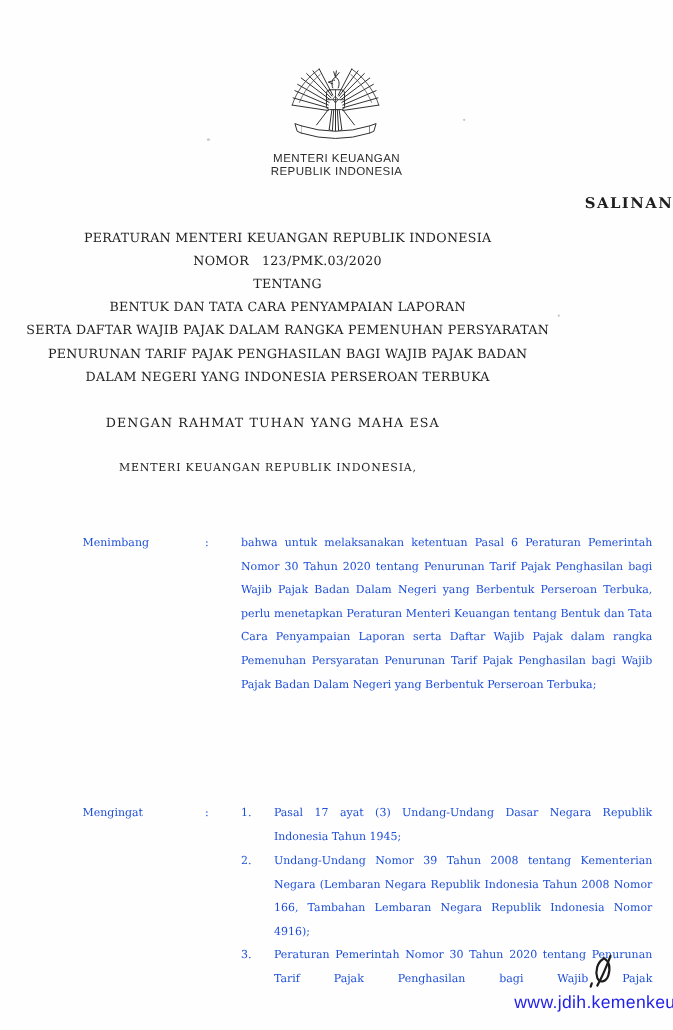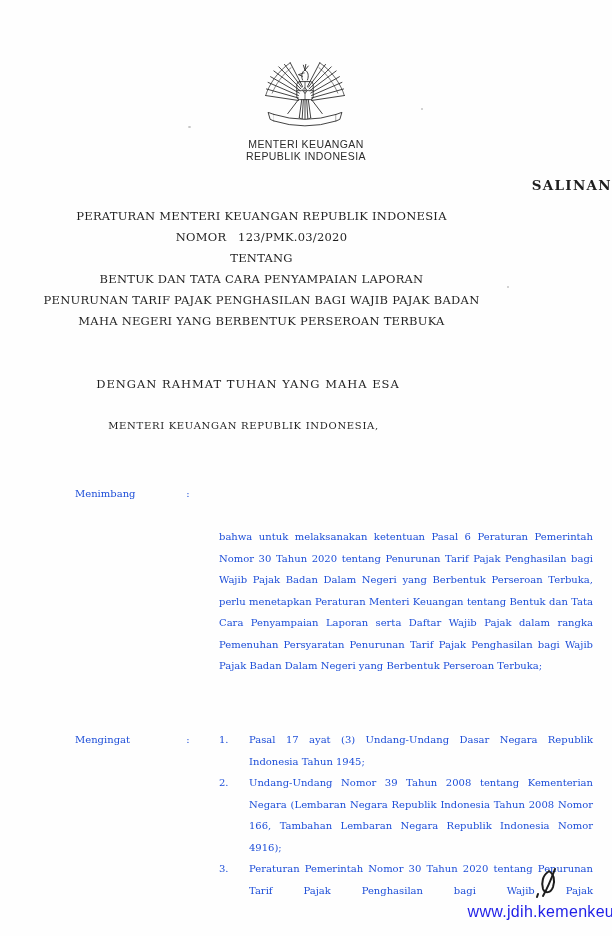--- a/index.html
+++ b/index.html
@@ -82,21 +82,20 @@
     color: #1d4ed8;
     gap: 24px;
   }
   .section.menimbang { top: 483px; }
   .section.mengingat { top: 697px; margin-top: 32px; }
   .sec-label { text-align: left; }
   .sec-colon { text-align: center; }
   .jtext {
     text-align: justify;
     text-align-last: left;
-    margin-top: 43px;
   }
   .list-row {
     display: grid;
     grid-template-columns: 30px 344px;
   }
   .list-num { text-align: left; }
   .list-text {
     text-align: justify;
     text-align-last: left;
   }
@@ -166,22 +165,23 @@
 
   <div class="ministry-line l1">MENTERI KEUANGAN</div>
   <div class="ministry-line l2">REPUBLIK INDONESIA</div>
   <div class="salinan">SALINAN</div>
 
   <div class="title-block">
     <div class="title-line">PERATURAN MENTERI KEUANGAN REPUBLIK INDONESIA</div>
     <div class="title-line">NOMOR   123/PMK.03/2020</div>
     <div class="title-line">TENTANG</div>
     <div class="title-line">BENTUK DAN TATA CARA PENYAMPAIAN LAPORAN</div>
+    <div class="title-line">SERTA DAFTAR WAJIB PAJAK DALAM RANGKA PEMENUHAN PERSYARATAN</div>
     <div class="title-line">PENURUNAN TARIF PAJAK PENGHASILAN BAGI WAJIB PAJAK BADAN</div>
-    <div class="title-line">MAHA NEGERI YANG BERBENTUK PERSEROAN TERBUKA</div>
+    <div class="title-line">DALAM NEGERI YANG INDONESIA PERSEROAN TERBUKA</div>
   </div>
 
   <div class="invocation">DENGAN RAHMAT TUHAN YANG MAHA ESA</div>
   <div class="authority">MENTERI KEUANGAN REPUBLIK INDONESIA,</div>
 
   <div class="section menimbang">
     <div class="sec-label">Menimbang</div>
     <div class="sec-colon">:</div>
     <div class="jtext">bahwa untuk melaksanakan ketentuan Pasal 6 Peraturan Pemerintah Nomor 30 Tahun 2020 tentang Penurunan Tarif Pajak Penghasilan bagi Wajib Pajak Badan Dalam Negeri yang Berbentuk Perseroan Terbuka, perlu menetapkan Peraturan Menteri Keuangan tentang Bentuk dan Tata Cara Penyampaian Laporan serta Daftar Wajib Pajak dalam rangka Pemenuhan Persyaratan Penurunan Tarif Pajak Penghasilan bagi Wajib Pajak Badan Dalam Negeri yang Berbentuk Perseroan Terbuka;</div>
   </div>

